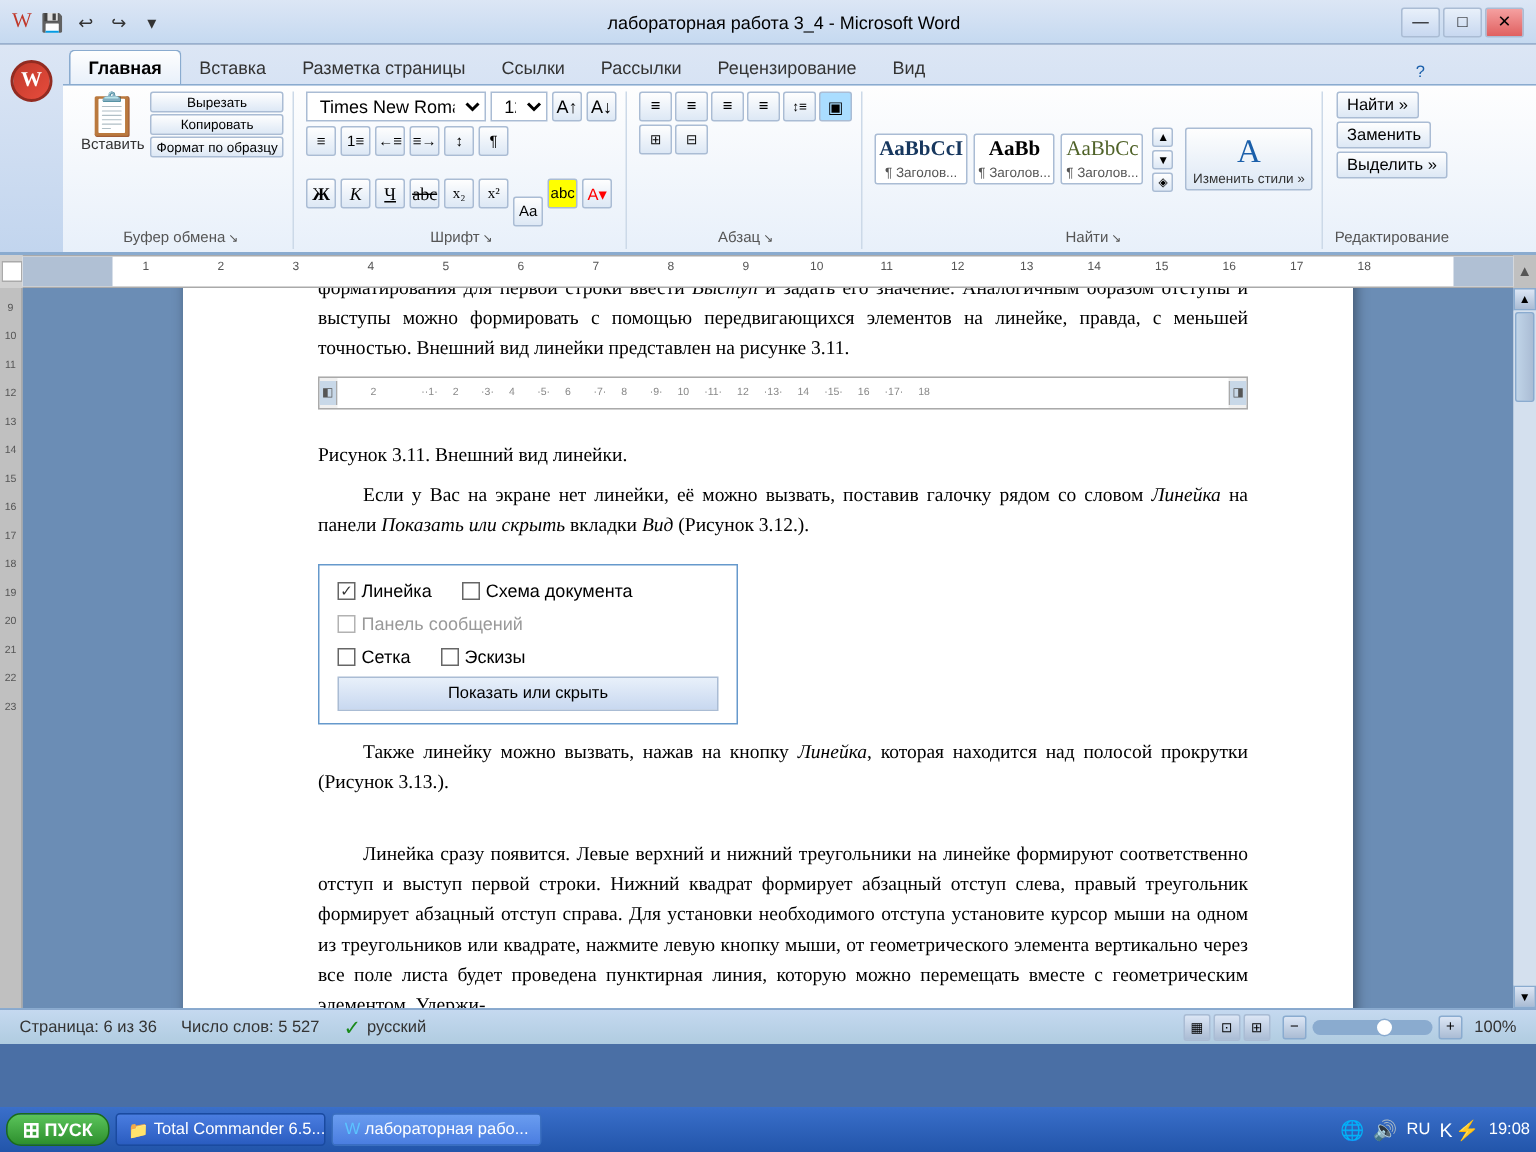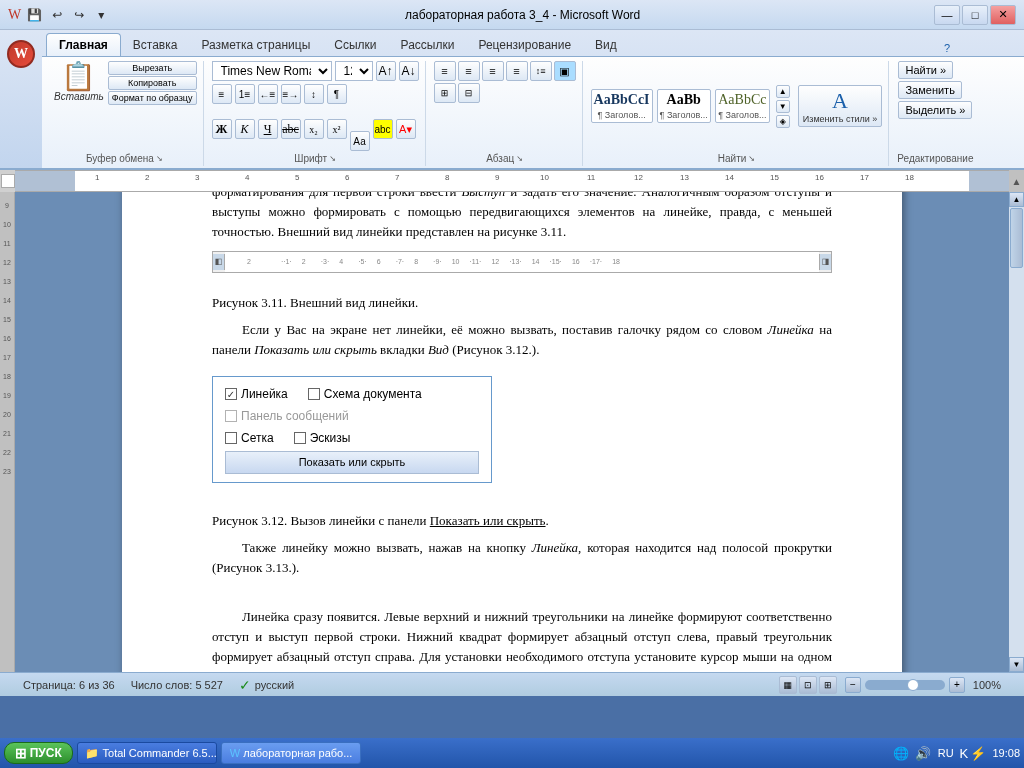--- a/index.html
+++ b/index.html
@@ -167,21 +167,21 @@
 
     
     .v-scrollbar { width: 15px; background: #d4e0ee; display: flex; flex-direction: column; align-items: center; }
     .scroll-btn { width: 15px; height: 15px; background: linear-gradient(to bottom, #dce6f5, #aabcd4); border: 1px solid #8aabcf; cursor: pointer; display: flex; align-items: center; justify-content: center; font-size: 8px; }
     .scroll-track { flex: 1; width: 15px; background: #d4e0ee; position: relative; }
     .scroll-thumb { width: 13px; height: 60px; background: linear-gradient(to right, #c0d4e8, #aabcd4); border: 1px solid #8aabcf; border-radius: 2px; margin: 1px auto; }
 
     
     .status-bar {
       height: 24px; background: linear-gradient(to bottom, #c5d9f0, #b0cce0);
-      border-top: 1px solid #8aabcf; display: flex; align-items: center; padding: 0 23px;
+      border-top: 1px solid #8aabcf; display: flex; align-items: center; padding: 0 13px;
       font-size: 11px; font-family: Arial; color: #333; gap: 16px;
     }
     .status-right { margin-left: auto; display: flex; align-items: center; gap: 8px; }
     .zoom-control { display: flex; align-items: center; gap: 4px; }
     .zoom-btn { width: 16px; height: 16px; background: linear-gradient(to bottom, #dce6f5, #aabcd4); border: 1px solid #8aabcf; cursor: pointer; display: flex; align-items: center; justify-content: center; font-size: 10px; border-radius: 2px; }
     .zoom-slider { width: 80px; height: 10px; background: #8aabcf; border-radius: 5px; position: relative; cursor: pointer; }
     .zoom-thumb { width: 12px; height: 12px; background: white; border: 1px solid #8aabcf; border-radius: 50%; position: absolute; top: -1px; left: 60%; transform: translateX(-50%); }
 
     
     .taskbar {
@@ -261,21 +261,21 @@
         <div class="ribbon-tab">Вид</div>
         <div style="margin-left:auto; padding:2px 4px; cursor:pointer; font-size:11px; font-family:Arial; color:#1a5faa;">?</div>
       </div>
 
       <div class="ribbon-content">
 
         <div class="ribbon-group clipboard-group">
           <div class="ribbon-group-content">
             <div class="paste-btn">
               <div class="paste-icon">📋</div>
-              <span style="font-size:10px; font-family:Arial;font-style:italic;">Вставить</span>
+              <span style="font-size:10px; font-family:Arial;">Вставить</span>
             </div>
             <div class="clipboard-sub">
               <button class="small-btn">Вырезать</button>
               <button class="small-btn">Копировать</button>
               <button class="small-btn">Формат по образцу</button>
             </div>
           </div>
           <div class="ribbon-group-label">
             <span>Буфер обмена</span>
             <span class="group-expand">↘</span>
@@ -521,23 +521,20 @@
           </div>
           <div class="panel-item">
             <div class="checkbox"></div>
             <span>Эскизы</span>
           </div>
         </div>
         <div class="panel-btn">Показать или скрыть</div>
       </div>
 
       
-      <p class="figure-caption">
-        <span>Рисунок 3.12. Вызов линейки с панели <u>Показать или скрыть</u>.</span>
-      </p>
 
       
       <p class="para-normal indent">
         <span>Также линейку можно вызвать, нажав на кнопку <em>Линейка</em>, которая находится над полосой прокрутки (Рисунок 3.13.).</span>
       </p>
 
       
       <div style="height:20px;"></div>
 
       

